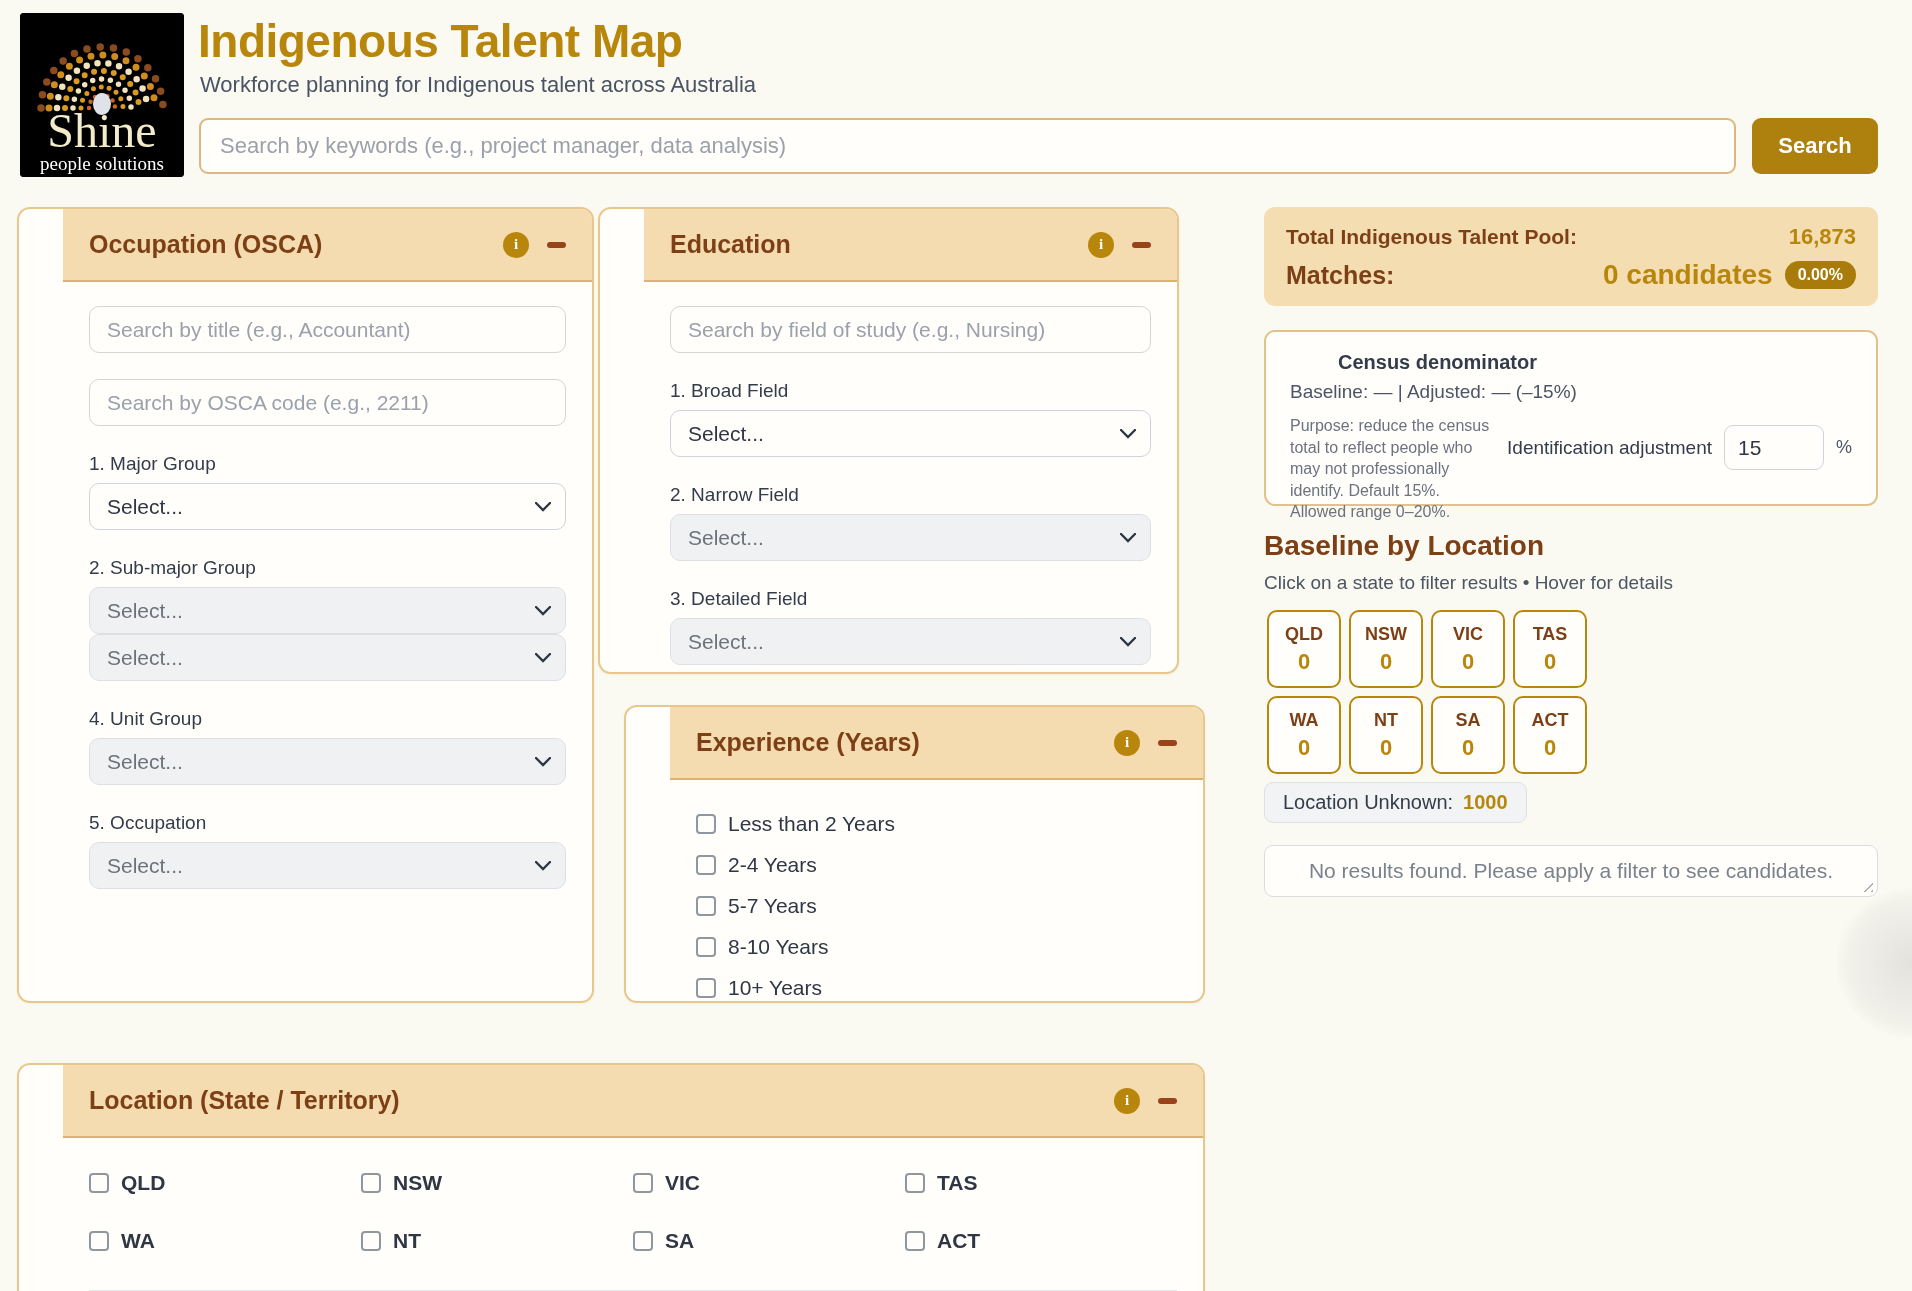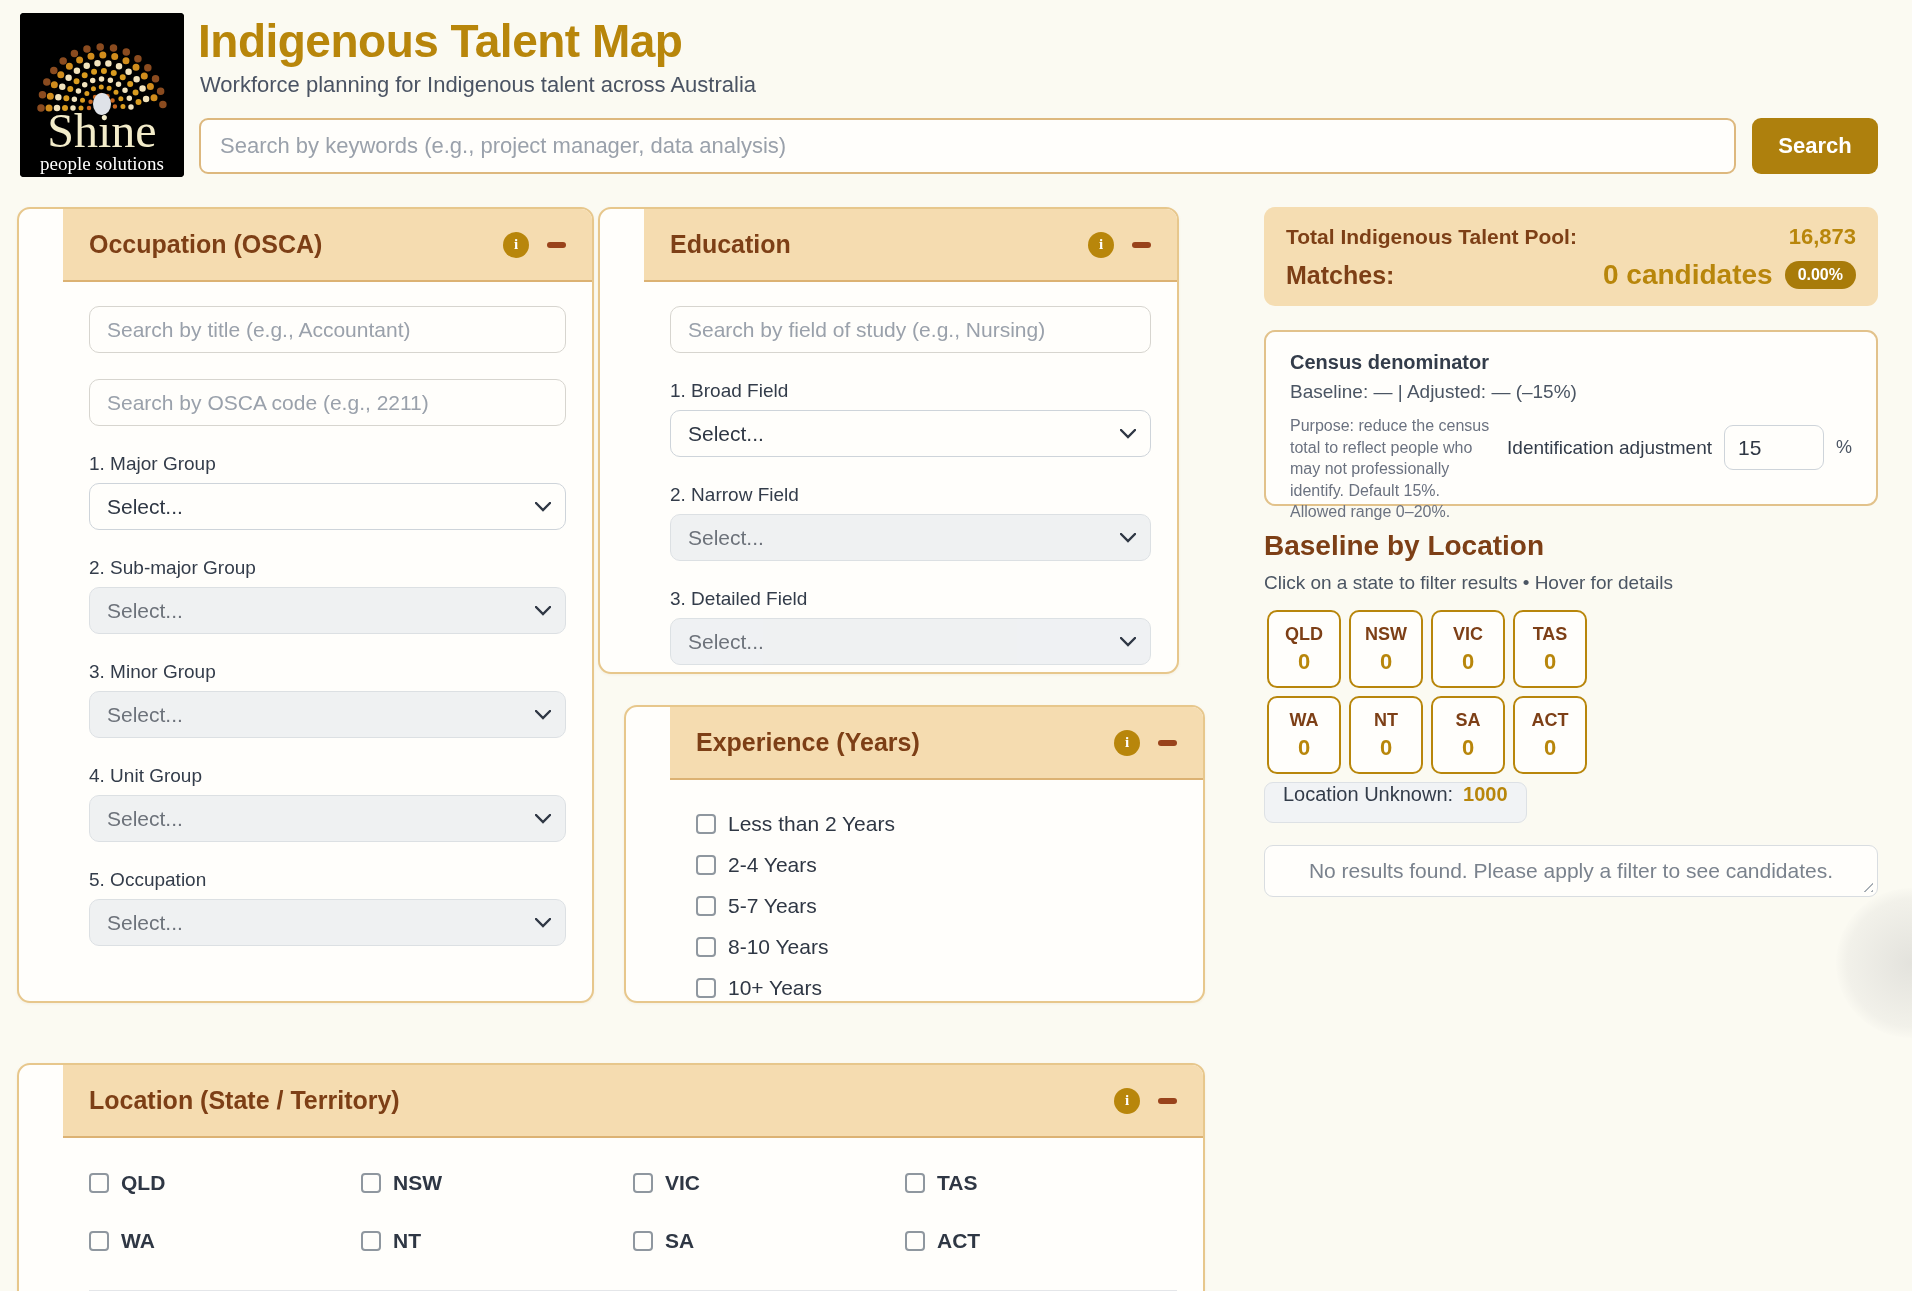--- a/index.html
+++ b/index.html
@@ -48,37 +48,37 @@
   .stats-card { position:absolute; left:1264px; top:207px; width:614px; height:99px; background:#f5ddb2; border-radius:11px; padding:17px 22px; }
   .stats-row { display:flex; justify-content:space-between; align-items:center; }
   .stats-label-sm { font-size:21px; font-weight:700; color:#7d3f16; }
   .stats-value-sm { font-size:22px; font-weight:700; color:#b8860b; }
   .stats-label-lg { font-size:25px; font-weight:700; color:#7d3f16; }
   .stats-right { display:flex; align-items:center; gap:12px; }
   .stats-value-lg { font-size:28px; font-weight:700; color:#b8860b; }
   .pct-badge { background:#a87b0a; color:#fff; font-size:16px; font-weight:700; border-radius:999px; padding:5px 13px; }
 
   .census-card { position:absolute; left:1264px; top:330px; width:614px; height:176px; background:#fffefb; border:2px solid #e2c28b; border-radius:11px; padding:19px 24px; }
-  .census-title { font-size:20px; font-weight:700; color:#333c4a; }
+  .census-title { font-size:20px; font-weight:700; color:#333c4a;margin-left:48px; }
   .census-baseline { font-size:19px; color:#4b5563; margin-top:7px; }
   .census-flex { display:flex; margin-top:12px; align-items:flex-start; }
   .census-purpose { width:250px; font-size:16px; color:#6b7280; line-height:1.35; }
   .adj-group { display:flex; align-items:center; gap:12px; margin-left:14px; margin-top:10px; }
   .adj-label { font-size:19px; color:#333c4a; white-space:nowrap; }
   .adj-input { width:100px; height:45px; border:1.5px solid #ced4da; border-radius:9px; padding:0 13px; font-size:21px; color:#2f3744; font-family:"Liberation Sans",sans-serif; background:#fffefb; }
   .adj-unit { font-size:18px; color:#4b5563; }
 
   .results-title { position:absolute; left:1264px; top:530px; font-size:28px; font-weight:700; color:#7d3f16; }
   .results-hint { position:absolute; left:1264px; top:572px; font-size:19px; color:#4b5563; }
   .tiles { position:absolute; left:1267px; top:610px; display:grid; grid-template-columns:repeat(4,74px); grid-auto-rows:78px; gap:8px; }
   .tile { background:#fffefb; border:2.5px solid #b8860b; border-radius:10px; display:flex; flex-direction:column; align-items:center; justify-content:center; gap:4px; cursor:pointer; }
   .tile-state { font-size:18px; font-weight:700; color:#7d3f16; }
   .tile-count { font-size:22px; font-weight:700; color:#b8860b; }
 
-  .unknown-pill { position:absolute; left:1264px; top:782px; height:41px; background:#f1f3f5; border:1.5px solid #dde1e5; border-radius:9px; display:inline-flex; gap:10px; padding:0 18px; }
+  .unknown-pill { position:absolute; left:1264px; top:782px; height:41px; background:#f1f3f5; border:1.5px solid #dde1e5; border-radius:9px; display:inline-flex; align-items:center; gap:10px; padding:0 18px; }
   .unknown-label { font-size:20px; color:#333c4a; }
   .unknown-value { font-size:20px; font-weight:700; color:#b8860b; }
 
   .empty-box { position:absolute; left:1264px; top:845px; width:614px; height:52px; background:#fffefb; border:1.5px solid #d9dde1; border-radius:9px; display:flex; align-items:center; justify-content:center; }
   .empty-text { font-size:21px; color:#7a828d; }
   .resize-grip { position:absolute; right:4px; bottom:4px; width:13px; height:13px; background:repeating-linear-gradient(-45deg, #a8afb6 0 1.6px, transparent 1.6px 5.2px); clip-path:polygon(100% 0, 100% 100%, 0 100%); }
 
   .fab-ghost { position:absolute; right:-74px; top:888px; width:150px; height:150px; border-radius:50%; background:radial-gradient(circle, rgba(120,120,125,0.18) 0%, rgba(120,120,125,0.07) 60%, rgba(120,120,125,0) 72%); }
 
   
@@ -144,21 +144,20 @@
       <label class="field-label">2. Sub-major Group</label>
       <div class="select-wrap">
         <select class="disabled" disabled="">
           <option>Select...</option>
         </select>
         <svg class="chevron" width="16" height="10" viewBox="0 0 16 10">
             <path d="M1 1 L8 8 L15 1" stroke="#2f3744" stroke-width="2.4" fill="none" stroke-linecap="round"></path>
           </svg>
       </div>
 
-      <label class="field-label">3. Minor Group</label>
       <div class="select-wrap">
         <select class="disabled" disabled="">
           <option>Select...</option>
         </select>
         <svg class="chevron" width="16" height="10" viewBox="0 0 16 10">
             <path d="M1 1 L8 8 L15 1" stroke="#2f3744" stroke-width="2.4" fill="none" stroke-linecap="round"></path>
           </svg>
       </div>
 
       <label class="field-label">4. Unit Group</label>

